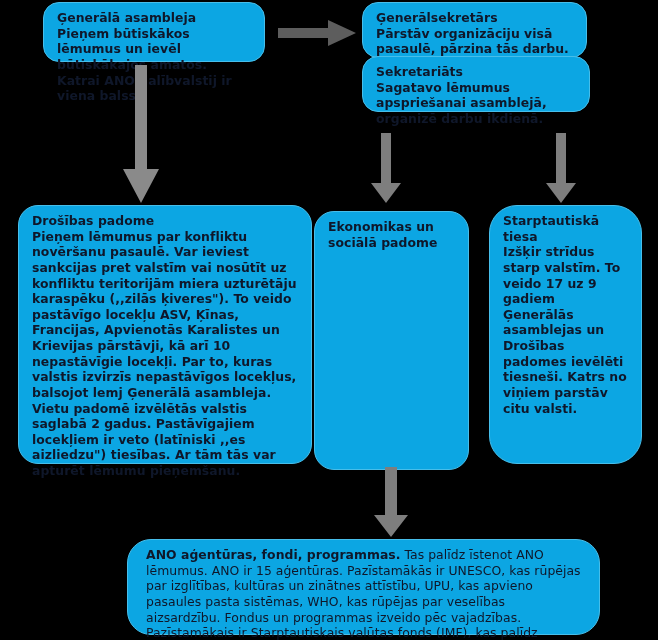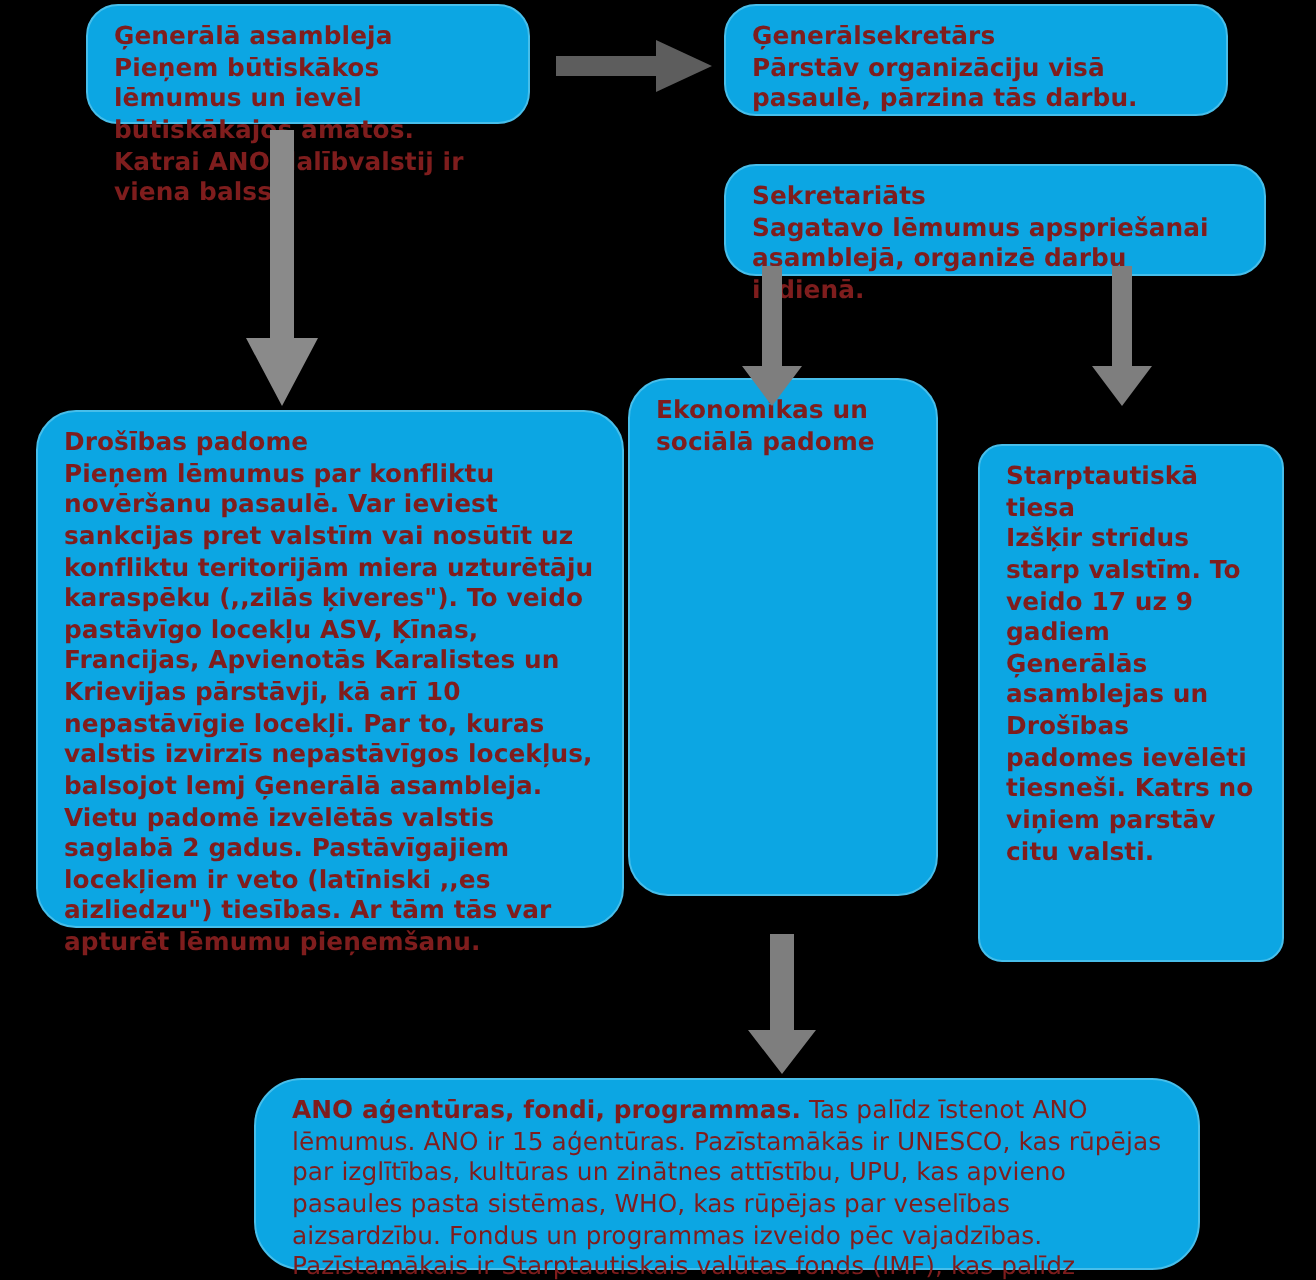--- a/index.html
+++ b/index.html
@@ -21,58 +21,58 @@
     width: 658px;
     height: 640px;
     background: #000000;
   }
   .node {
     position: absolute;
     box-sizing: border-box;
     background: #0CA6E3;
     border: 1px solid #47BEEA;
     border-radius: 18px;
-    color: #7f1d1d;
+    color: #0f172a;
     padding: 7px 11px 8px 13px;
     line-height: 1.26;
     letter-spacing: 0.05px;
     -webkit-font-smoothing: antialiased;
   }
   .node .ttl {
     display: block;
     font-weight: bold;
   }
   .node .body {
     display: block;
     font-weight: bold;
   }
   
   #node-general-assembly {
     left: 43px; top: 2px; width: 222px; height: 60px;
     font-size: 12.4px; border-radius: 16px;
   }
   #node-secretary-general {
-    left: 362px; top: 2px; width: 252px; height: 56px;
+    left: 362px; top: 2px; width: 225px; height: 56px;
     font-size: 12.4px; border-radius: 16px;
   }
   #node-secretariat {
-    left: 362px; top: 82px; width: 271px; height: 56px;
+    left: 362px; top: 56px; width: 228px; height: 56px;
     font-size: 12.4px; border-radius: 16px;
   }
   #node-security-council {
     left: 18px; top: 205px; width: 294px; height: 259px;
     font-size: 12.4px; border-radius: 20px;
   }
   #node-ecosoc {
-    left: 314px; top: 189px; width: 155px; height: 259px;
+    left: 314px; top: 211px; width: 155px; height: 259px;
     font-size: 12.4px; border-radius: 20px;
   }
   #node-court {
-    left: 489px; top: 222px; width: 153px; height: 259px;
-    font-size: 12.4px; border-radius: 12px;
+    left: 489px; top: 205px; width: 153px; height: 259px;
+    font-size: 12.4px; border-radius: 28px;
   }
   #node-agencies {
     left: 127px; top: 539px; width: 473px; height: 96px;
     font-size: 12.4px; border-radius: 24px;
     padding: 7px 18px 8px 18px;
   }
   
   .arrow { position: absolute; }
   .arrow svg { display: block; }
   #arrow-ga-to-sg   { left: 278px; top: 20px; }

